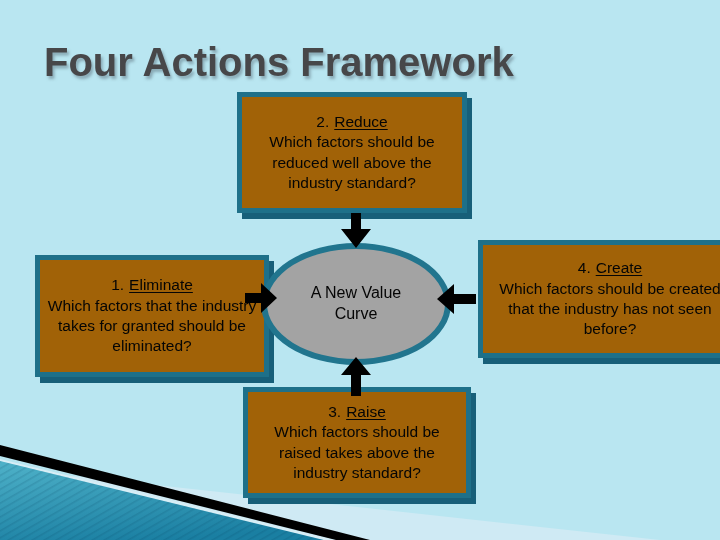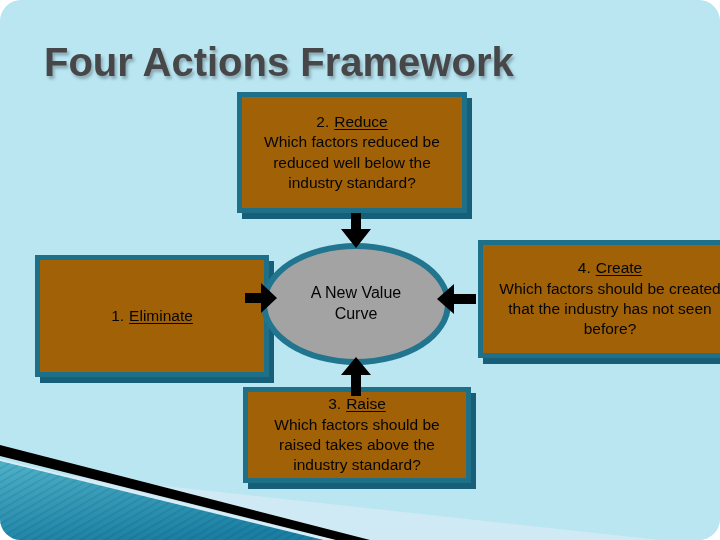--- a/index.html
+++ b/index.html
@@ -2,21 +2,20 @@
 <html><head>
 <meta charset="utf-8">
 <style>
   html,body{margin:0;padding:0;}
   .slide{
     position:relative;
     width:720px;height:540px;
     background:#b9e6f1;
     overflow:hidden;
     font-family:"Liberation Sans", sans-serif;
-    border-radius:21px;
   }
   .title{
     position:absolute;
     left:44px;top:40px;
     font-size:40px;
     font-weight:700;
     color:#474749;
     letter-spacing:0px;
     text-shadow:2px 3px 3px rgba(105,130,142,0.6);
     white-space:nowrap;
@@ -33,21 +32,21 @@
     align-items:center;
     text-align:center;
     color:#050505;
     font-size:15.5px;
     line-height:1.32;
     padding:4px 6px;
   }
   .box-top   {left:237px;top:92px; width:230px;height:121px;}
   .box-left  {left:13px; top:255px;width:234px;height:122px;margin-left:22px;}
   .box-right {left:478px;top:240px;width:264px;height:118px;}
-  .box-bottom{left:243px;top:387px;width:228px;height:96px;}
+  .box-bottom{left:243px;top:387px;width:228px;height:111px;}
   .box-heading{white-space:nowrap;}
   .box-heading .word{text-decoration:underline;text-underline-offset:2px;}
   .box-heading .num{margin-right:5px;}
   .ellipse{
     position:absolute;
     left:261px;top:243px;
     width:190px;height:122px;
     background:#a3a3a3;
     border:6px solid #21758e;
     border-radius:50%;
@@ -87,27 +86,28 @@
     <path d="M0,21 L340,104 L0,104 Z" fill="url(#tealGrad)"></path>
     <path d="M0,21 L340,104 L0,104 Z" fill="url(#stripes)"></path>
   </svg>
 
   <div class="title">Four Actions Framework</div>
 
   <div class="action-box box-top">
     <div class="box-heading">
       <span class="num">2.</span><span class="word">Reduce</span>
     </div>
-    <div class="box-body">Which factors reduced be reduced well below the industry standard?</div>
+    <div class="box-body">Which factors should be reduced well above the industry standard?</div>
   </div>
 
   <div class="action-box box-left">
     <div class="box-heading">
       <span class="num">1.</span><span class="word">Eliminate</span>
     </div>
+    <div class="box-body">Which factors that the industry takes for granted should be eliminated?</div>
   </div>
 
   <div class="action-box box-right">
     <div class="box-heading">
       <span class="num">4.</span><span class="word">Create</span>
     </div>
     <div class="box-body">Which factors should be created that the industry has not seen before?</div>
   </div>
 
   <div class="action-box box-bottom">

